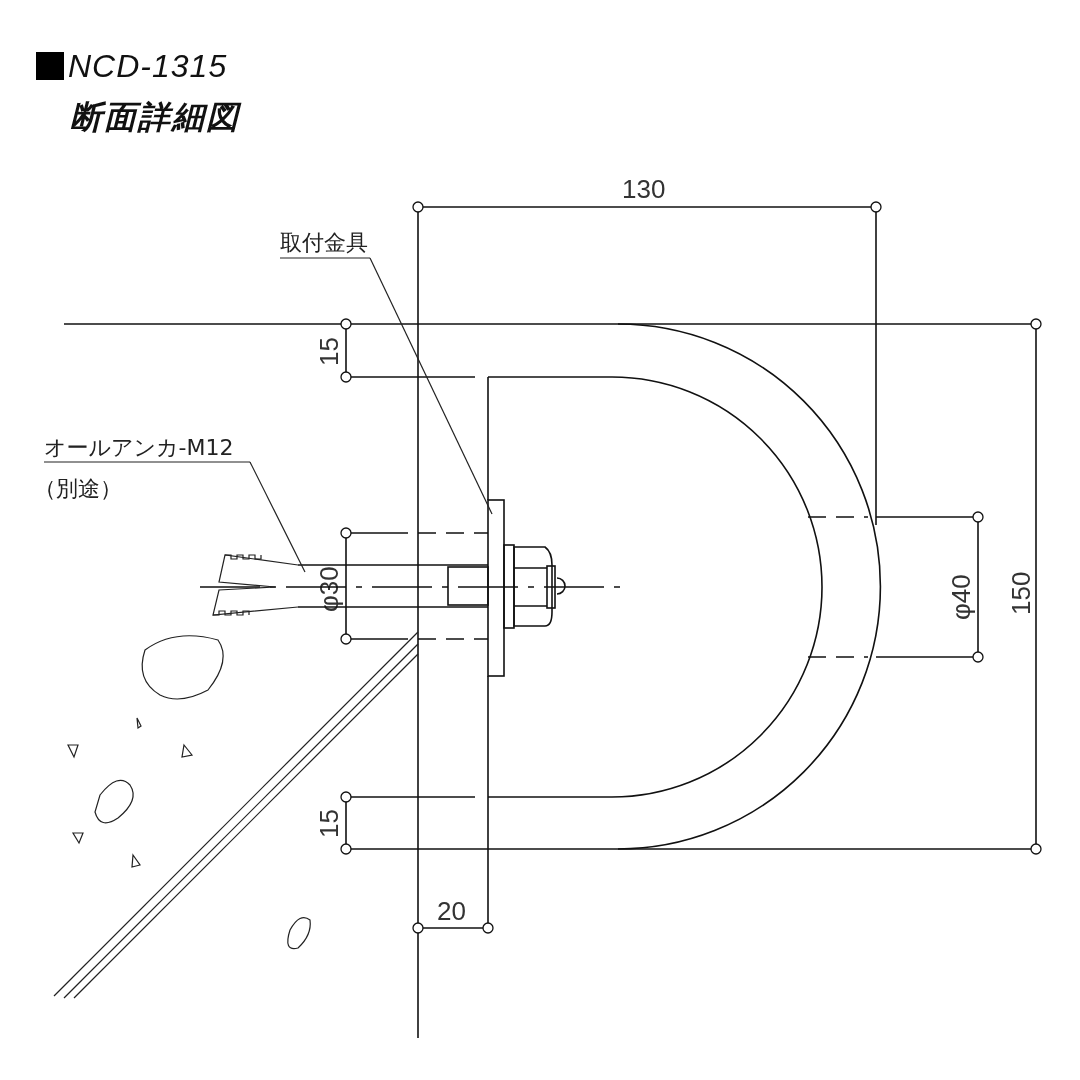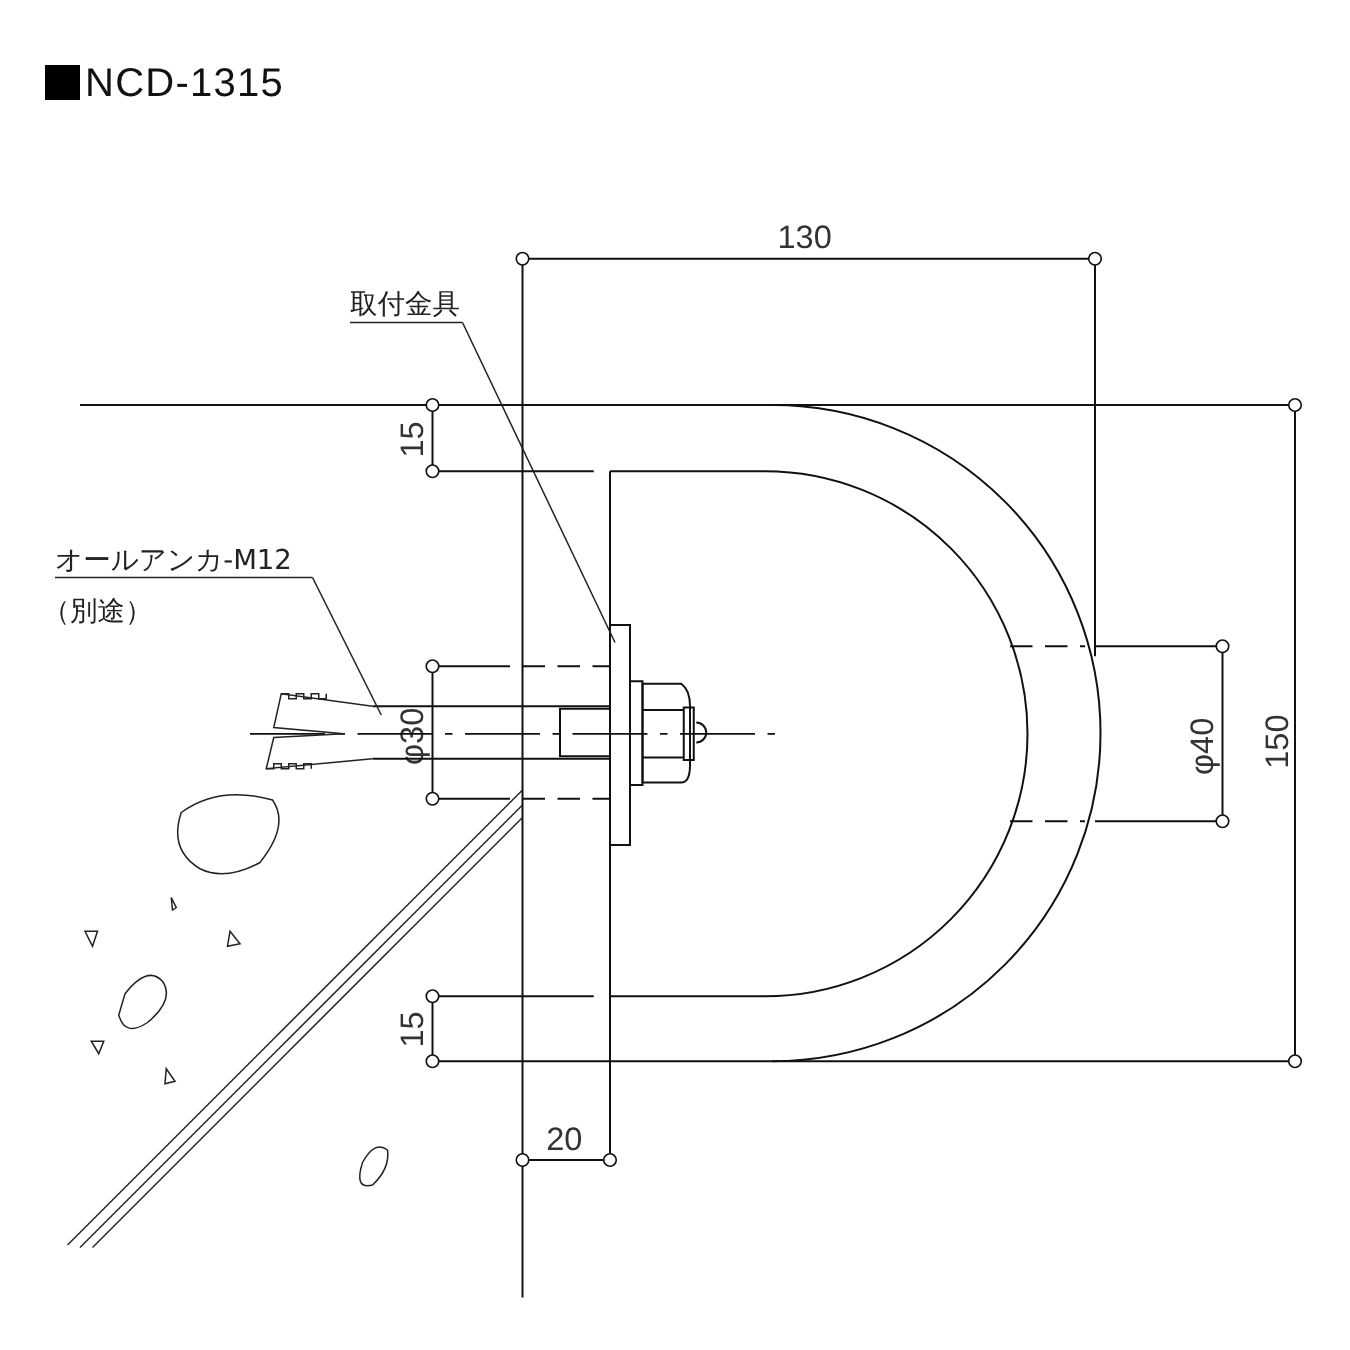--- a/index.html
+++ b/index.html
@@ -1,17 +1,17 @@
 <!DOCTYPE html>
 <html><head>
 <meta charset="utf-8">
 <style>
   html, body { margin:0; padding:0; background:#ffffff; }
   body { width:1080px; height:1080px; position:relative; overflow:hidden; font-family:"DejaVu Sans", sans-serif; }
-  #title-block { position:absolute; left:36px; top:44px; }
+  #title-block { position:absolute; left:36px; top:44px;font-style:italic; }
   .title-line1 { display:flex; align-items:center; height:44px; }
   .title-square { width:28px; height:28px; background:#000; margin-right:4px; }
   .title-code { font-family:"Liberation Sans", sans-serif; font-size:32px; color:#111; letter-spacing:1px; }
   .title-sub { font-family:"DejaVu Sans", sans-serif; font-size:32px; font-weight:bold; color:#111; margin-left:34px; margin-top:8px; letter-spacing:2px; }
   svg { position:absolute; left:0; top:0; }
   .ln { stroke:#111; stroke-width:1.6; fill:none; }
   .thin { stroke:#222; stroke-width:1.2; fill:none; }
   .dash { stroke:#111; stroke-width:1.6; fill:none; stroke-dasharray:18 10; }
   .center { stroke:#111; stroke-width:1.4; fill:none; stroke-dasharray:60 10 6 10; }
   .dimtxt { font-family:"Liberation Sans", sans-serif; font-size:26px; fill:#333; }
@@ -19,20 +19,21 @@
   .dot { stroke:#111; stroke-width:1.3; fill:#fff; }
 </style>
 </head>
 <body>
 
 <div id="title-block">
   <div class="title-line1">
     <div class="title-square"></div>
     <span class="title-code">NCD-1315</span>
   </div>
+  <div class="title-sub">断面詳細図</div>
 </div>
 
 <svg width="1080" height="1080" viewBox="0 0 1080 1080">
 
   <line class="ln" x1="418" y1="205" x2="418" y2="1038"></line>
 
   <line class="ln" x1="64" y1="324" x2="1038" y2="324"></line>
 
   <line class="ln" x1="346" y1="849" x2="1038" y2="849"></line>
 

